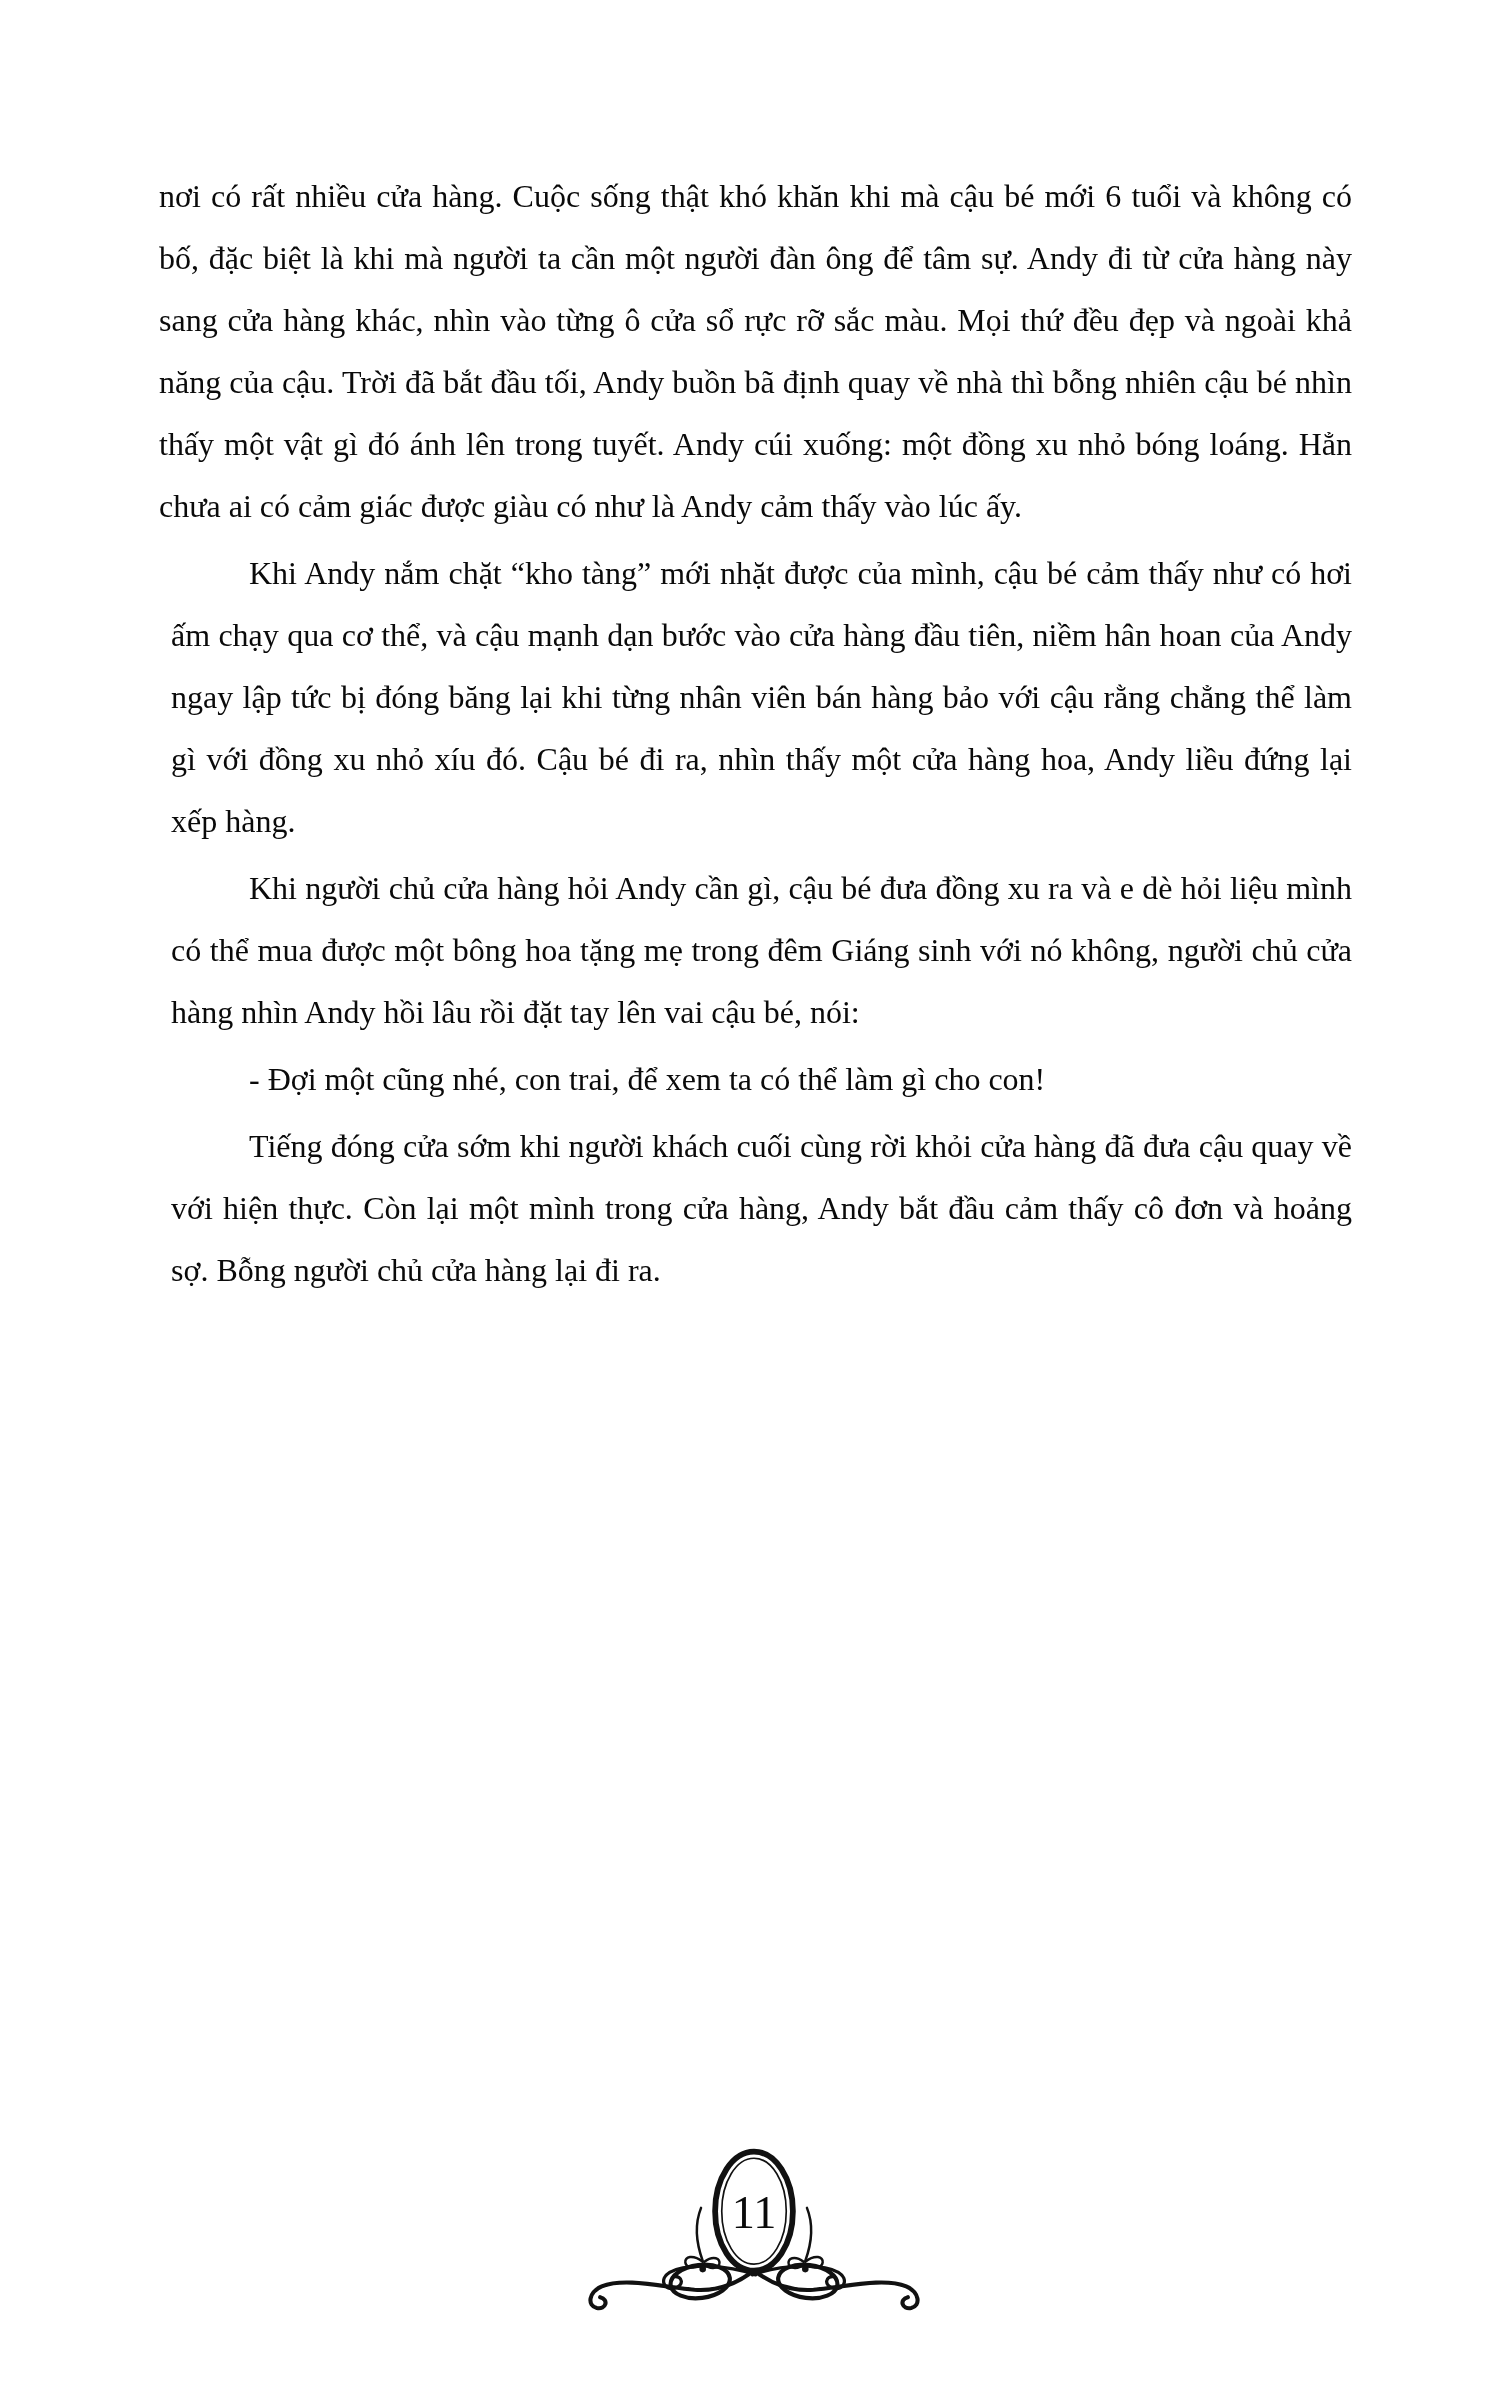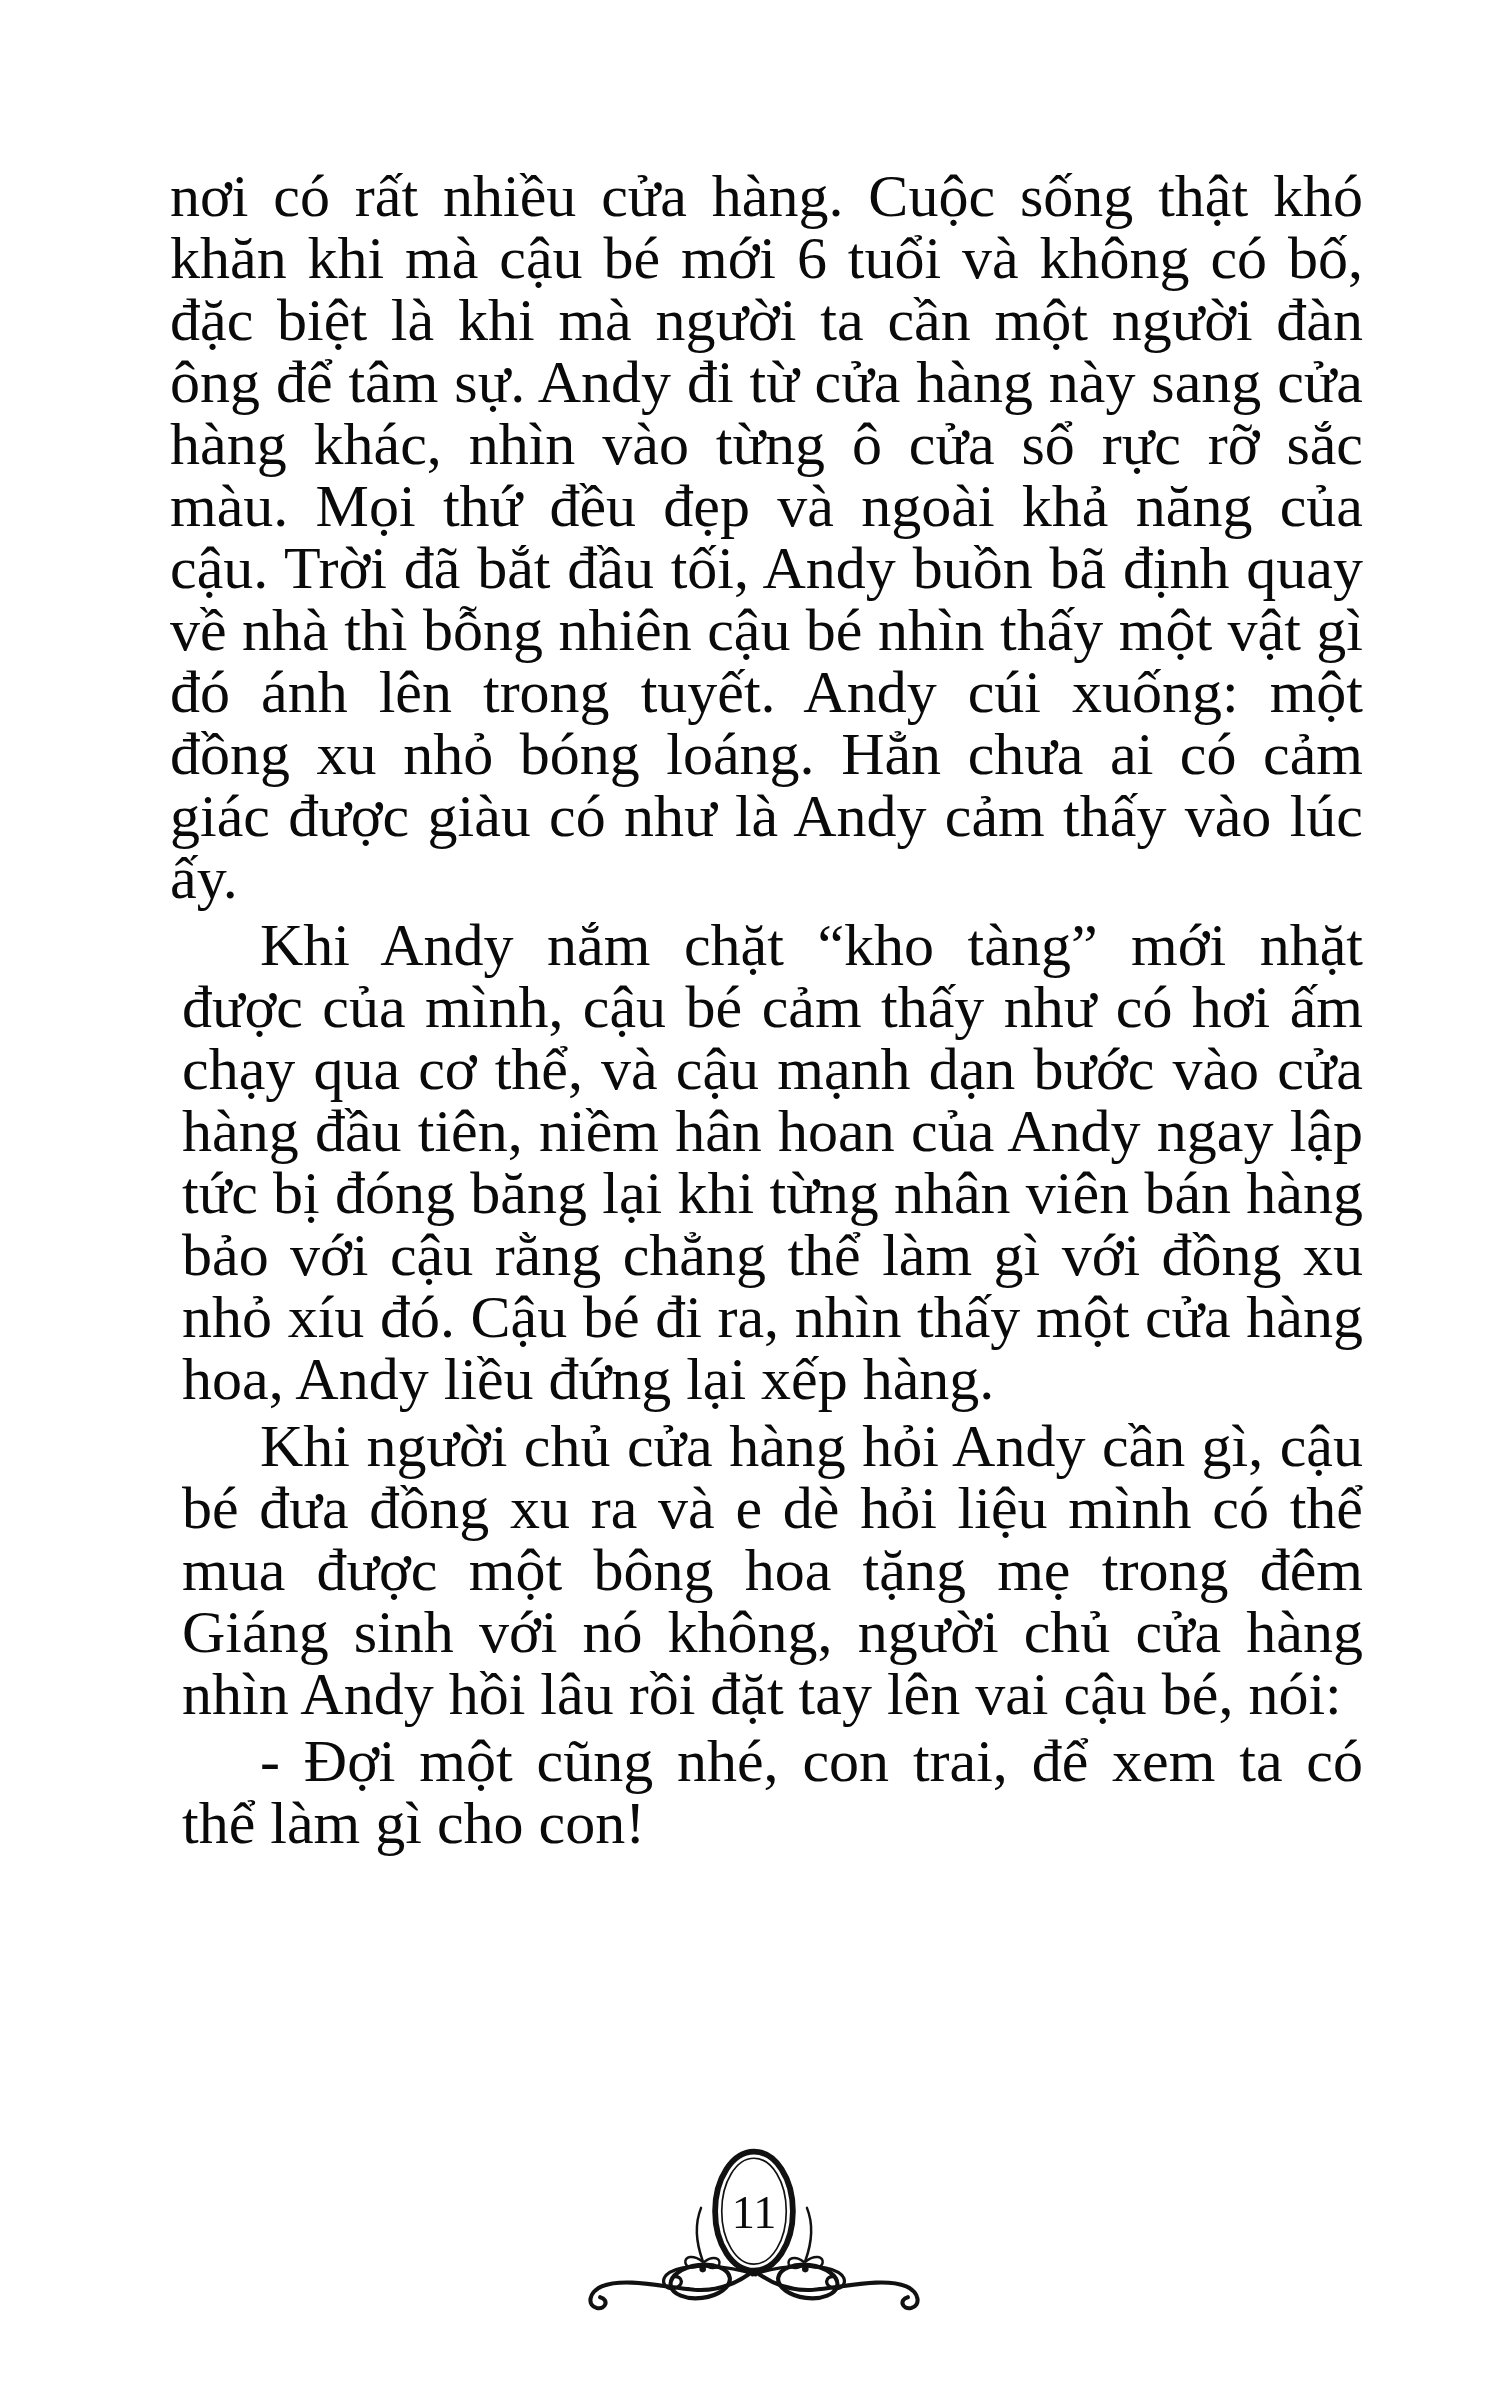--- a/index.html
+++ b/index.html
@@ -11,24 +11,24 @@
     position: relative;
     width: 1508px;
     height: 2401px;
     background: #ffffff;
     overflow: hidden;
     font-family: "Liberation Serif", "DejaVu Serif", serif;
     color: #0a0a0a;
   }
   .text-block {
     position: absolute;
-    left: 170px;
+    left: 159px;
     top: 165px;
     width: 1193px;
-    font-size: 60px;
+    font-size: 32px;
     line-height: 62px;
     text-align: justify;
   }
   .text-block p {
     margin: 0 0 5px 0;
     padding: 0;
   }
   .text-block p.indent {
     text-indent: 78px;
     margin-left: 12px;
@@ -55,20 +55,21 @@
 </head>
 <body>
 
 <div class="page">
 
   <div class="text-block">
     <p>nơi có rất nhiều cửa hàng. Cuộc sống thật khó khăn khi mà cậu bé mới 6 tuổi và không có bố, đặc biệt là khi mà người ta cần một người đàn ông để tâm sự. Andy đi từ cửa hàng này sang cửa hàng khác, nhìn vào từng ô cửa sổ rực rỡ sắc màu. Mọi thứ đều đẹp và ngoài khả năng của cậu. Trời đã bắt đầu tối, Andy buồn bã định quay về nhà thì bỗng nhiên cậu bé nhìn thấy một vật gì đó ánh lên trong tuyết. Andy cúi xuống: một đồng xu nhỏ bóng loáng. Hẳn chưa ai có cảm giác được giàu có như là Andy cảm thấy vào lúc ấy.</p>
     <p class="indent">Khi Andy nắm chặt “kho tàng” mới nhặt được của mình, cậu bé cảm thấy như có hơi ấm chạy qua cơ thể, và cậu mạnh dạn bước vào cửa hàng đầu tiên, niềm hân hoan của Andy ngay lập tức bị đóng băng lại khi từng nhân viên bán hàng bảo với cậu rằng chẳng thể làm gì với đồng xu nhỏ xíu đó. Cậu bé đi ra, nhìn thấy một cửa hàng hoa, Andy liều đứng lại xếp hàng.</p>
     <p class="indent">Khi người chủ cửa hàng hỏi Andy cần gì, cậu bé đưa đồng xu ra và e dè hỏi liệu mình có thể mua được một bông hoa tặng mẹ trong đêm Giáng sinh với nó không, người chủ cửa hàng nhìn Andy hồi lâu rồi đặt tay lên vai cậu bé, nói:</p>
     <p class="indent">- Đợi một cũng nhé, con trai, để xem ta có thể làm gì cho con!</p>
+    <p class="indent">Tiếng đóng cửa sớm khi người khách cuối cùng rời khỏi cửa hàng đã đưa cậu quay về với hiện thực. Còn lại một mình trong cửa hàng, Andy bắt đầu cảm thấy cô đơn và hoảng sợ. Bỗng người chủ cửa hàng lại đi ra.</p>
   </div>
 
   <div class="footer-ornament">
     <svg viewBox="0 0 460 220" xmlns="http://www.w3.org/2000/svg">
       <g stroke="#111111" fill="none" stroke-linecap="round">
 
         <g>
           <path d="M 232 150 C 210 168, 186 177, 158 175 C 118 171, 72 160, 46 171 C 30 178, 28 194, 40 197 C 51 199, 55 187, 44 184" stroke-width="5"></path>
           <ellipse cx="165" cy="165" rx="36" ry="20" transform="rotate(-7 165 165)" stroke-width="5"></ellipse>
           <path d="M 232 157 C 198 145, 148 142, 128 154 C 115 162, 121 176, 134 173 C 146 170, 144 158, 133 159" stroke-width="4"></path>

